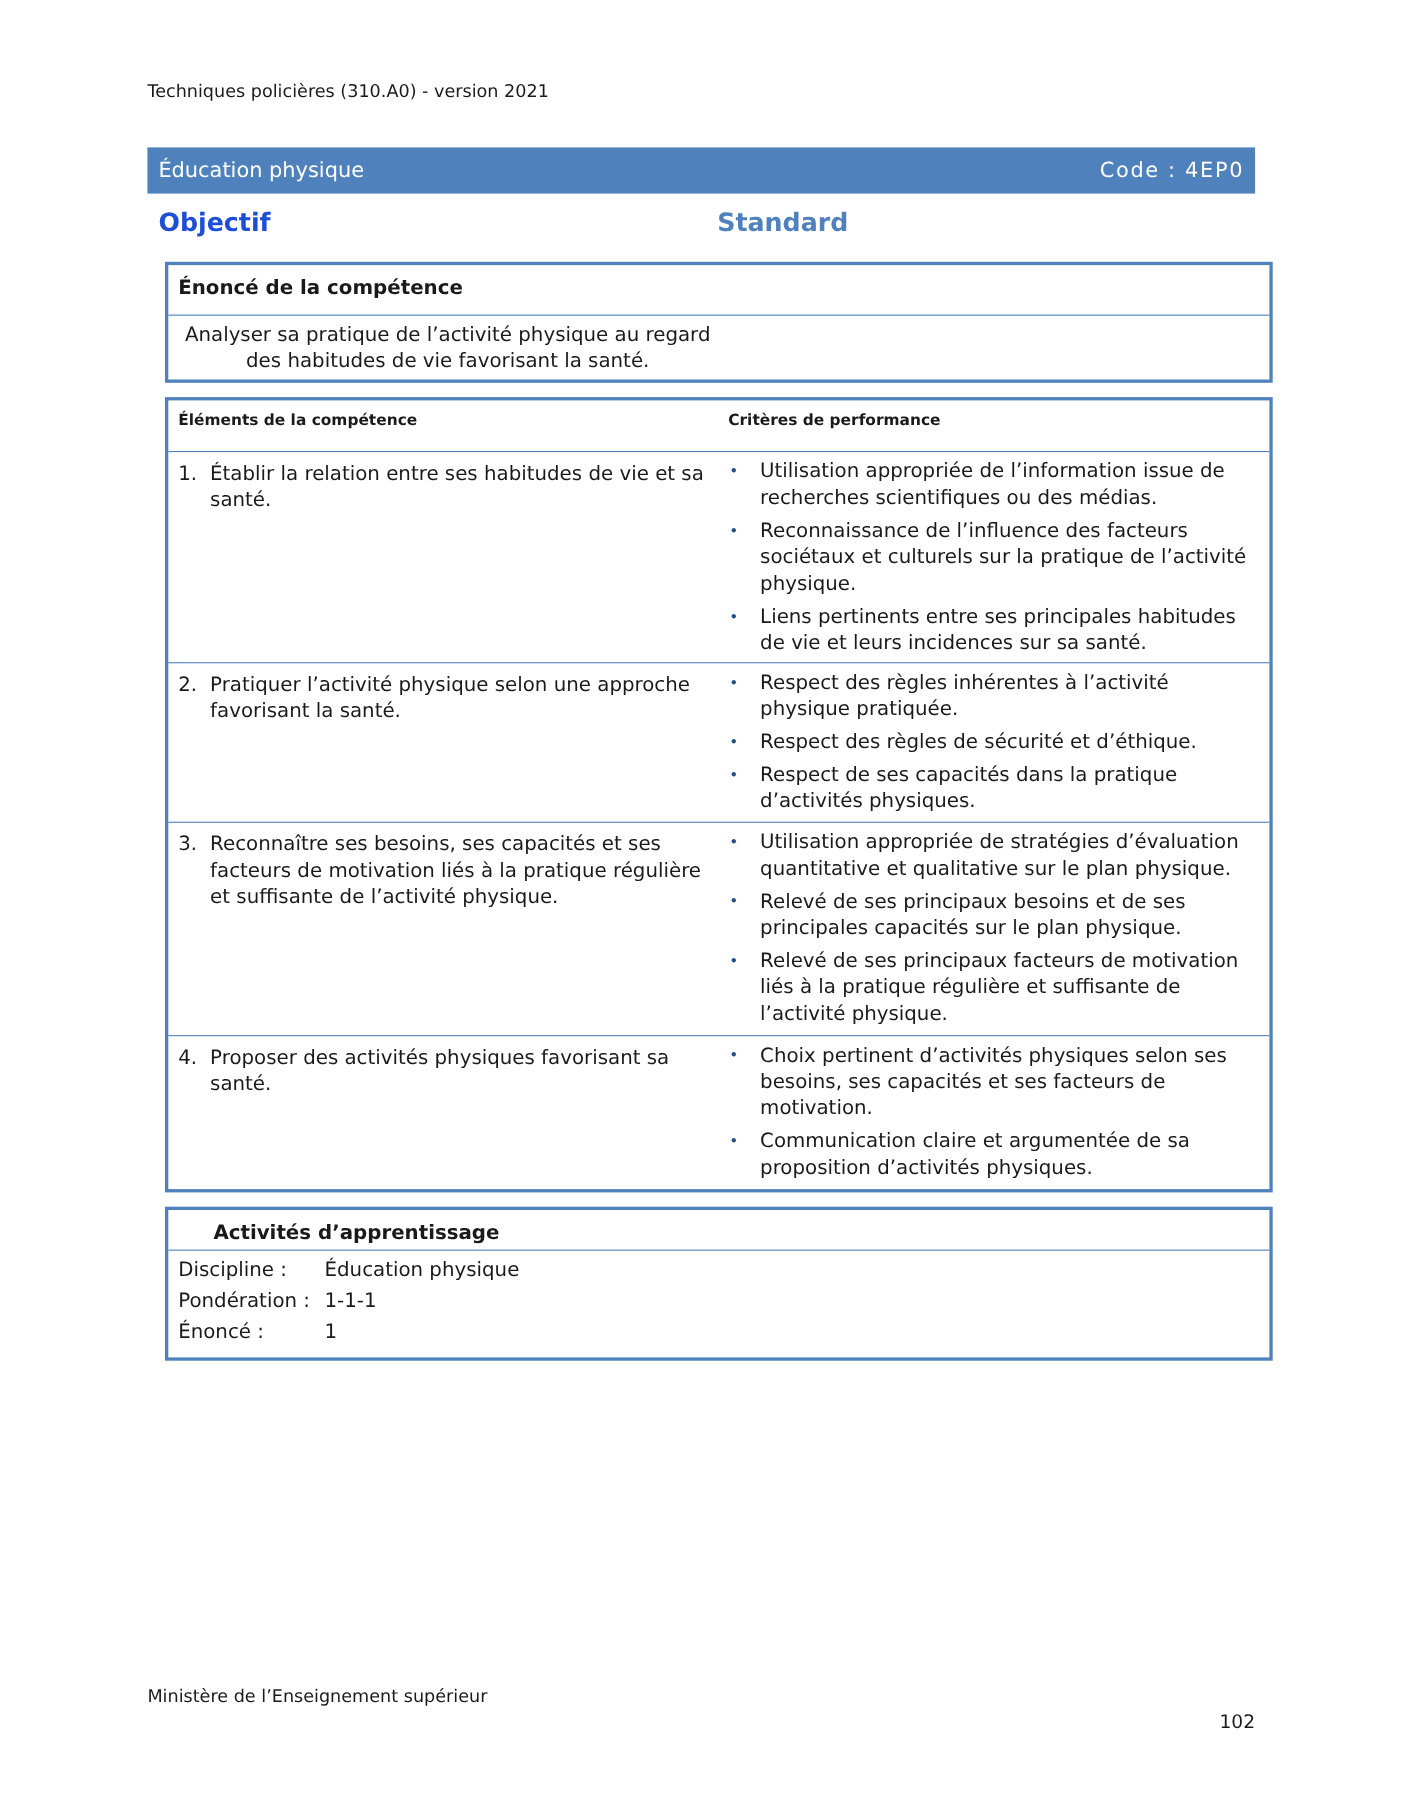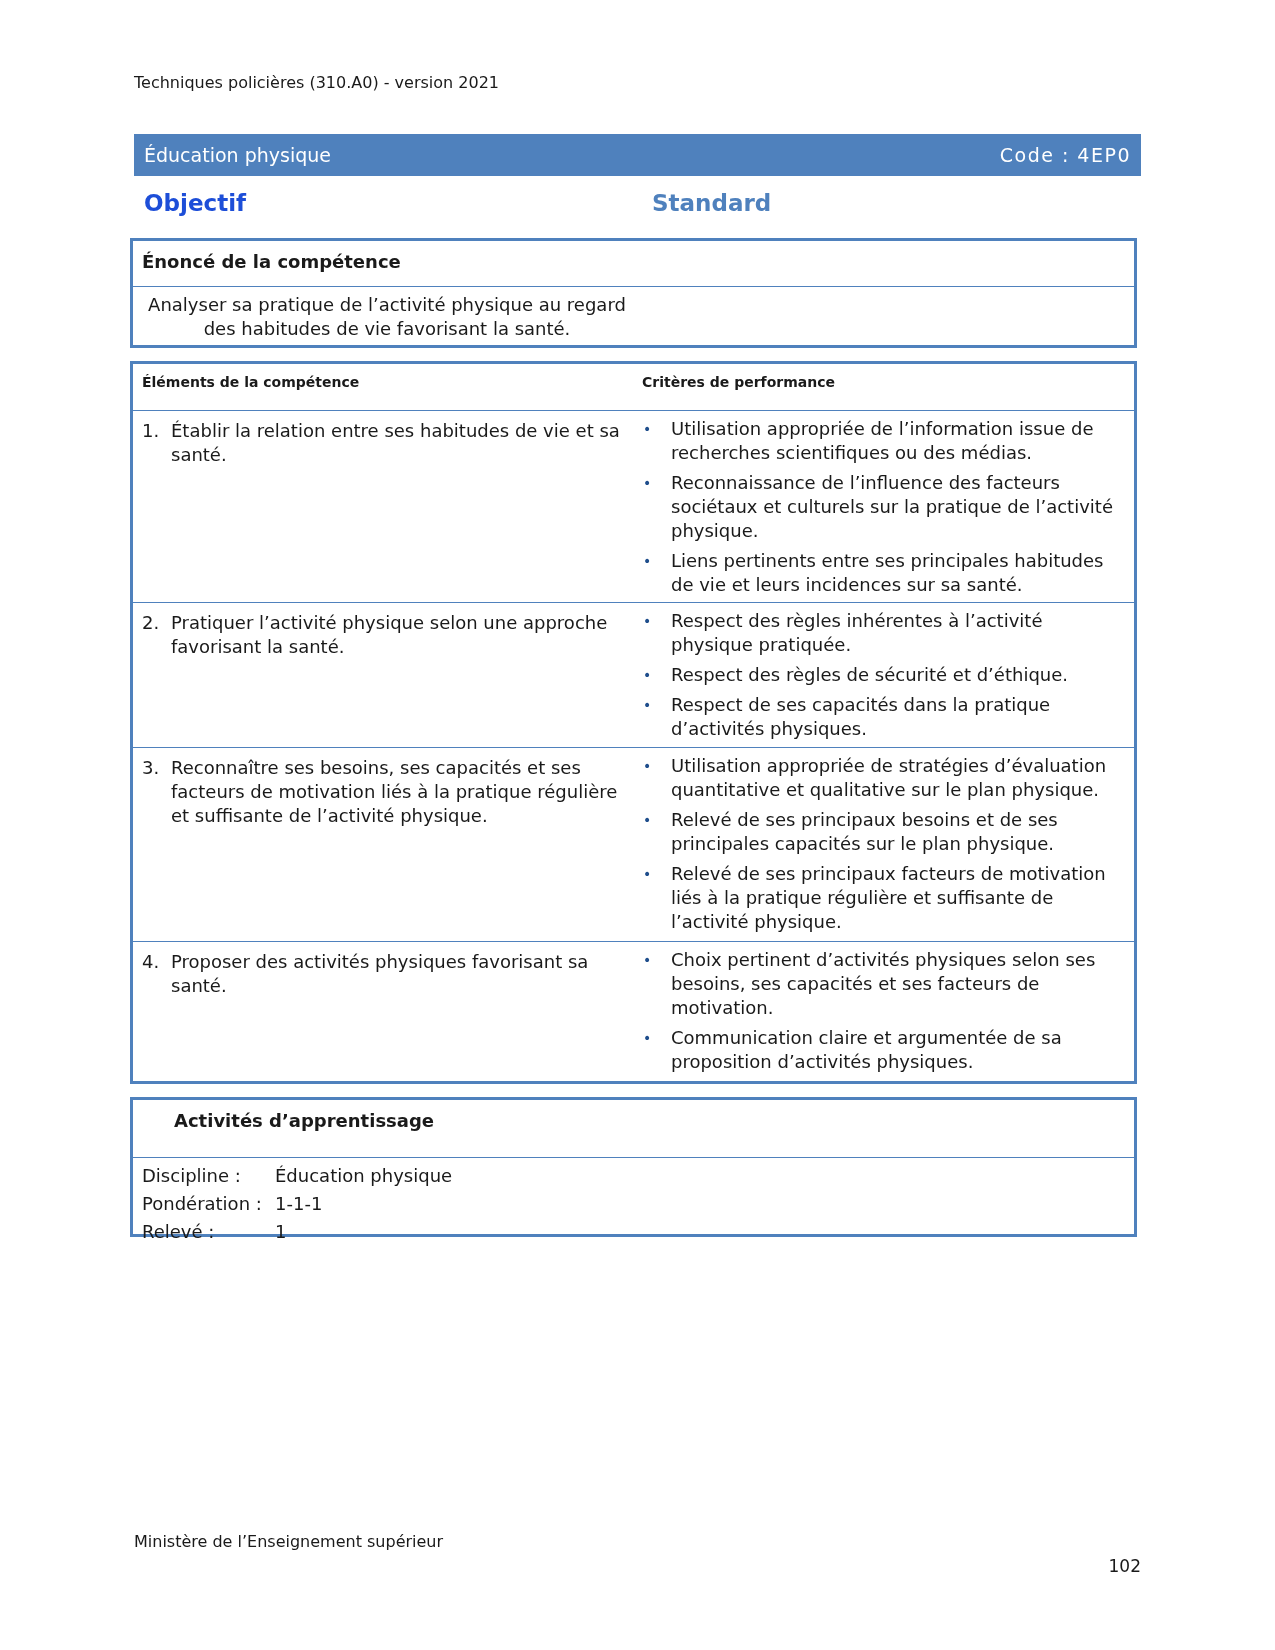--- a/index.html
+++ b/index.html
@@ -3,42 +3,42 @@
 <meta charset="utf-8">
 <style>
   html, body { margin: 0; padding: 0; background: #ffffff; }
   body { width: 1275px; height: 1650px; position: relative; font-family: "DejaVu Sans", sans-serif; color: #1a1a1a; }
   .running-header { position: absolute; left: 134px; top: 73px; font-size: 16px; color: #1a1a1a; }
   .course-bar { position: absolute; left: 134px; top: 134px; width: 1007px; height: 42px; background: #4F81BD; color: #ffffff; font-size: 19px; display: flex; align-items: center; justify-content: space-between; box-sizing: border-box; padding: 0 10px; }
   .course-bar .code { letter-spacing: 1.5px; }
   .section-titles { position: absolute; left: 134px; top: 190px; width: 1007px; height: 32px; }
   .section-titles .obj { position: absolute; left: 10px; top: 0; font-size: 23px; font-weight: bold; color: #1d4ed8; }
   .section-titles .std { position: absolute; left: 518px; top: 0; font-size: 23px; font-weight: bold; color: #4F81BD; }
-  .box { position: absolute; left: 130px; width: 1007px; border: 3px solid #4F81BD; box-sizing: border-box; background: #fff; }
+  .box { position: absolute; left: 150px; width: 1007px; border: 3px solid #4F81BD; box-sizing: border-box; background: #fff; }
   .box .hdr { font-weight: bold; font-size: 18px; padding: 10px 0 0 9px; box-sizing: border-box; border-bottom: 1.5px solid #4F81BD; }
   .box1 { top: 238px; height: 110px; }
   .box1 .hdr { height: 46px; }
   .box1 .body { font-size: 18px; line-height: 24px; padding: 6px 9px; width: 490px; text-align: center; }
   .box2 { top: 361px; height: 723px; }
   .box2 .hdr-row { display: flex; height: 47px; border-bottom: 1.5px solid #4F81BD; font-weight: bold; font-size: 14px; box-sizing: border-box; }
   .box2 .hdr-row .c1 { width: 500px; padding: 10px 0 0 9px; box-sizing: border-box; }
   .box2 .hdr-row .c2 { padding: 10px 0 0 9px; box-sizing: border-box; }
   .row { display: flex; border-bottom: 1.5px solid #4F81BD; box-sizing: border-box; font-size: 18px; line-height: 24px; }
   .row:last-child { border-bottom: none; }
   .row .c1 { width: 500px; box-sizing: border-box; padding: 8px 10px 0 9px; display: flex; }
   .row .c1 .num { width: 29px; flex: none; }
   .row .c2 { flex: 1; box-sizing: border-box; padding: 6px 10px 0 8px; }
   .crit { display: flex; margin-bottom: 6px; }
   .crit .bullet { width: 30px; flex: none; color: #1F4E8C; font-size: 14px; line-height: 24px; padding-left: 2px; box-sizing: border-box; }
   .r1 { height: 192px; }
   .r2 { height: 145px; }
   .r3 { height: 194px; }
   .r4 { height: 139px; }
   .box3 { top: 1097px; height: 140px; }
-  .box3 .hdr { height: 58px; padding-left: 41px; }
+  .box3 .hdr { height: 37px; padding-left: 41px; }
   .box3 .body { font-size: 18px; padding: 4px 9px; line-height: 28px; }
   .kv { display: flex; }
   .kv .k { width: 133px; flex: none; }
   .footer-left { position: absolute; left: 134px; top: 1532px; font-size: 16px; }
   .footer-page { position: absolute; right: 134px; top: 1556px; font-size: 17px; }
 </style>
 </head>
 <body>
 
 <div class="running-header">Techniques policières (310.A0) - version 2021</div>
@@ -150,20 +150,20 @@
   <div class="body">
     <div class="kv">
       <span class="k">Discipline :</span>
       <span>Éducation physique</span>
     </div>
     <div class="kv">
       <span class="k">Pondération :</span>
       <span>1-1-1</span>
     </div>
     <div class="kv">
-      <span class="k">Relevé :</span>
+      <span class="k">Énoncé :</span>
       <span>1</span>
     </div>
   </div>
 </div>
 
 <div class="footer-left">Ministère de l’Enseignement supérieur</div>
 <div class="footer-page">102</div>
 
 </body></html>

